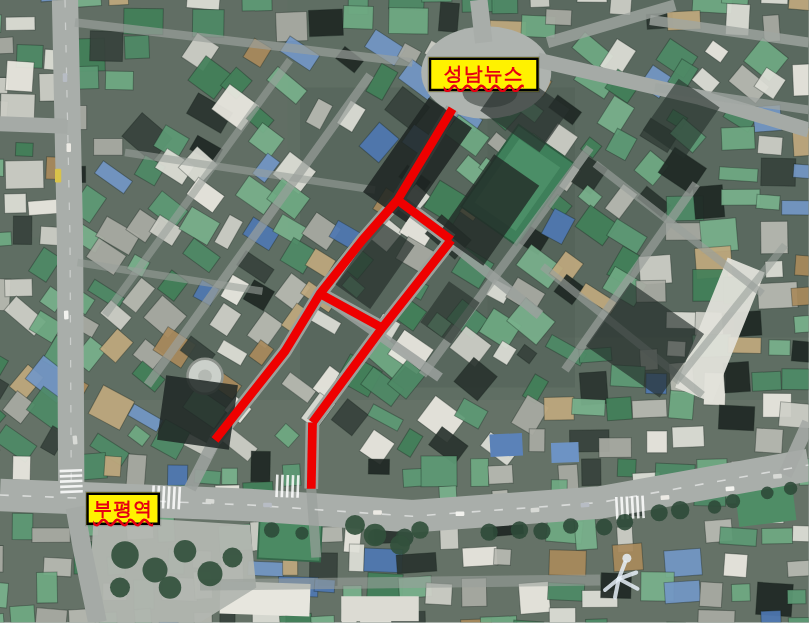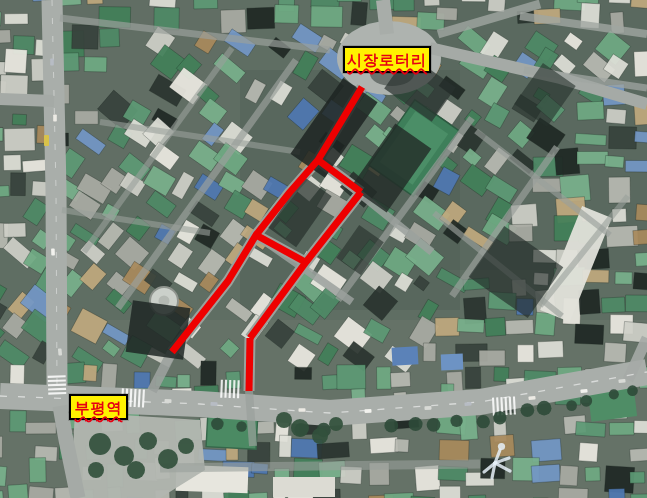--- a/index.html
+++ b/index.html
@@ -636,21 +636,21 @@
     <g id="route">
         <path d="M362,87 L318,160 L290,192 L256,235 L228,281 L172,352" fill="none" stroke="#ee0000" stroke-width="7" stroke-linecap="butt" stroke-linejoin="round"></path>
         <path d="M318,160 L361,192" fill="none" stroke="#ee0000" stroke-width="7" stroke-linecap="butt" stroke-linejoin="round"></path>
         <path d="M361,192 L306,262 L250,338" fill="none" stroke="#ee0000" stroke-width="7" stroke-linecap="butt" stroke-linejoin="round"></path>
         <path d="M256,235 L307,263" fill="none" stroke="#ee0000" stroke-width="7" stroke-linecap="butt" stroke-linejoin="round"></path>
         <path d="M250,338 L249,391" fill="none" stroke="#ee0000" stroke-width="7" stroke-linecap="butt" stroke-linejoin="round"></path>
       </g>
   </svg>
 
   <div class="map-label" style="left: 343px; top: 46px; width: 88px; height: 27px;">
-    <span class="lbl-txt">시장로터리</span>
+    <span class="lbl-txt">성남뉴스</span>
   </div>
 
   <div class="map-label" style="left: 69px; top: 394px; width: 59px; height: 26px;">
     <span class="lbl-txt">부평역</span>
   </div>
 
   <div class="watermark">
     <svg width="40" height="42" viewBox="0 0 40 42">
       <g stroke="rgba(230,240,248,0.85)" stroke-width="3.2" fill="none" stroke-linecap="round">
         <path d="M21 9 L16 22"></path>

